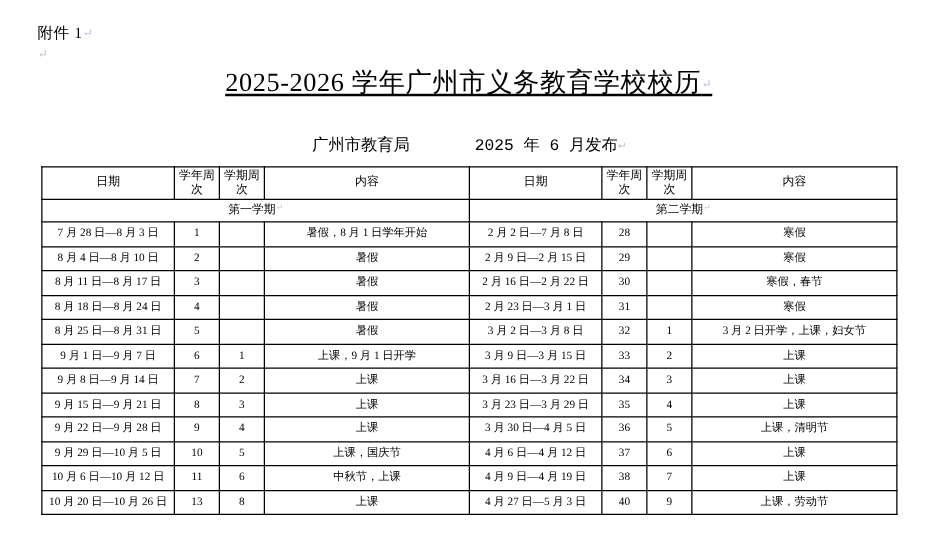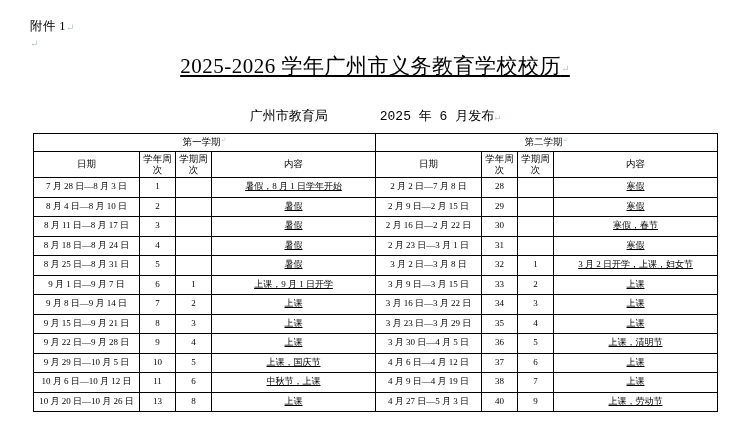--- a/index.html
+++ b/index.html
@@ -86,21 +86,20 @@
     height: 17px;
     font-size: 9.5px;
   }
   table.cal th.hdr {
     height: 25px;
     font-size: 9.5px;
   }
   td.left-pad {
     text-align: left;
     padding-left: 5px;
-    text-decoration: underline;
   }
   .sup {
     font-size: 7px;
     color: #b8c7d8;
     vertical-align: top;
   }
   .c-date { width: 106px; }
   .c-week { width: 36px; }
   .c-term { width: 36px; }
   .c-content { width: 164px; }
@@ -130,33 +129,33 @@
         <col class="c-week">
         <col class="c-term">
         <col class="c-content">
       <col class="c-date">
         <col class="c-week">
         <col class="c-term">
         <col class="c-content">
     </colgroup>
     <thead>
       <tr>
-        <th class="term" colspan="4"><span>第一学期</span><span class="sup">↵</span></th>
-        <th class="term" colspan="4"><span>第二学期</span><span class="sup">↵</span></th>
-      </tr>
-      <tr>
         <th class="hdr">日期</th>
         <th class="hdr">学年周次</th>
         <th class="hdr">学期周次</th>
         <th class="hdr">内容</th>
         <th class="hdr">日期</th>
         <th class="hdr">学年周次</th>
         <th class="hdr">学期周次</th>
         <th class="hdr">内容</th>
       </tr>
+      <tr>
+        <th class="term" colspan="4"><span>第一学期</span><span class="sup">↵</span></th>
+        <th class="term" colspan="4"><span>第二学期</span><span class="sup">↵</span></th>
+      </tr>
     </thead>
     <tbody>
         <tr>
           <td>7 月 28 日—8 月 3 日</td>
           <td>1</td>
           <td></td>
           <td class="left-pad">暑假，8 月 1 日学年开始</td>
           <td>2 月 2 日—7 月 8 日</td>
           <td>28</td>
           <td></td>

